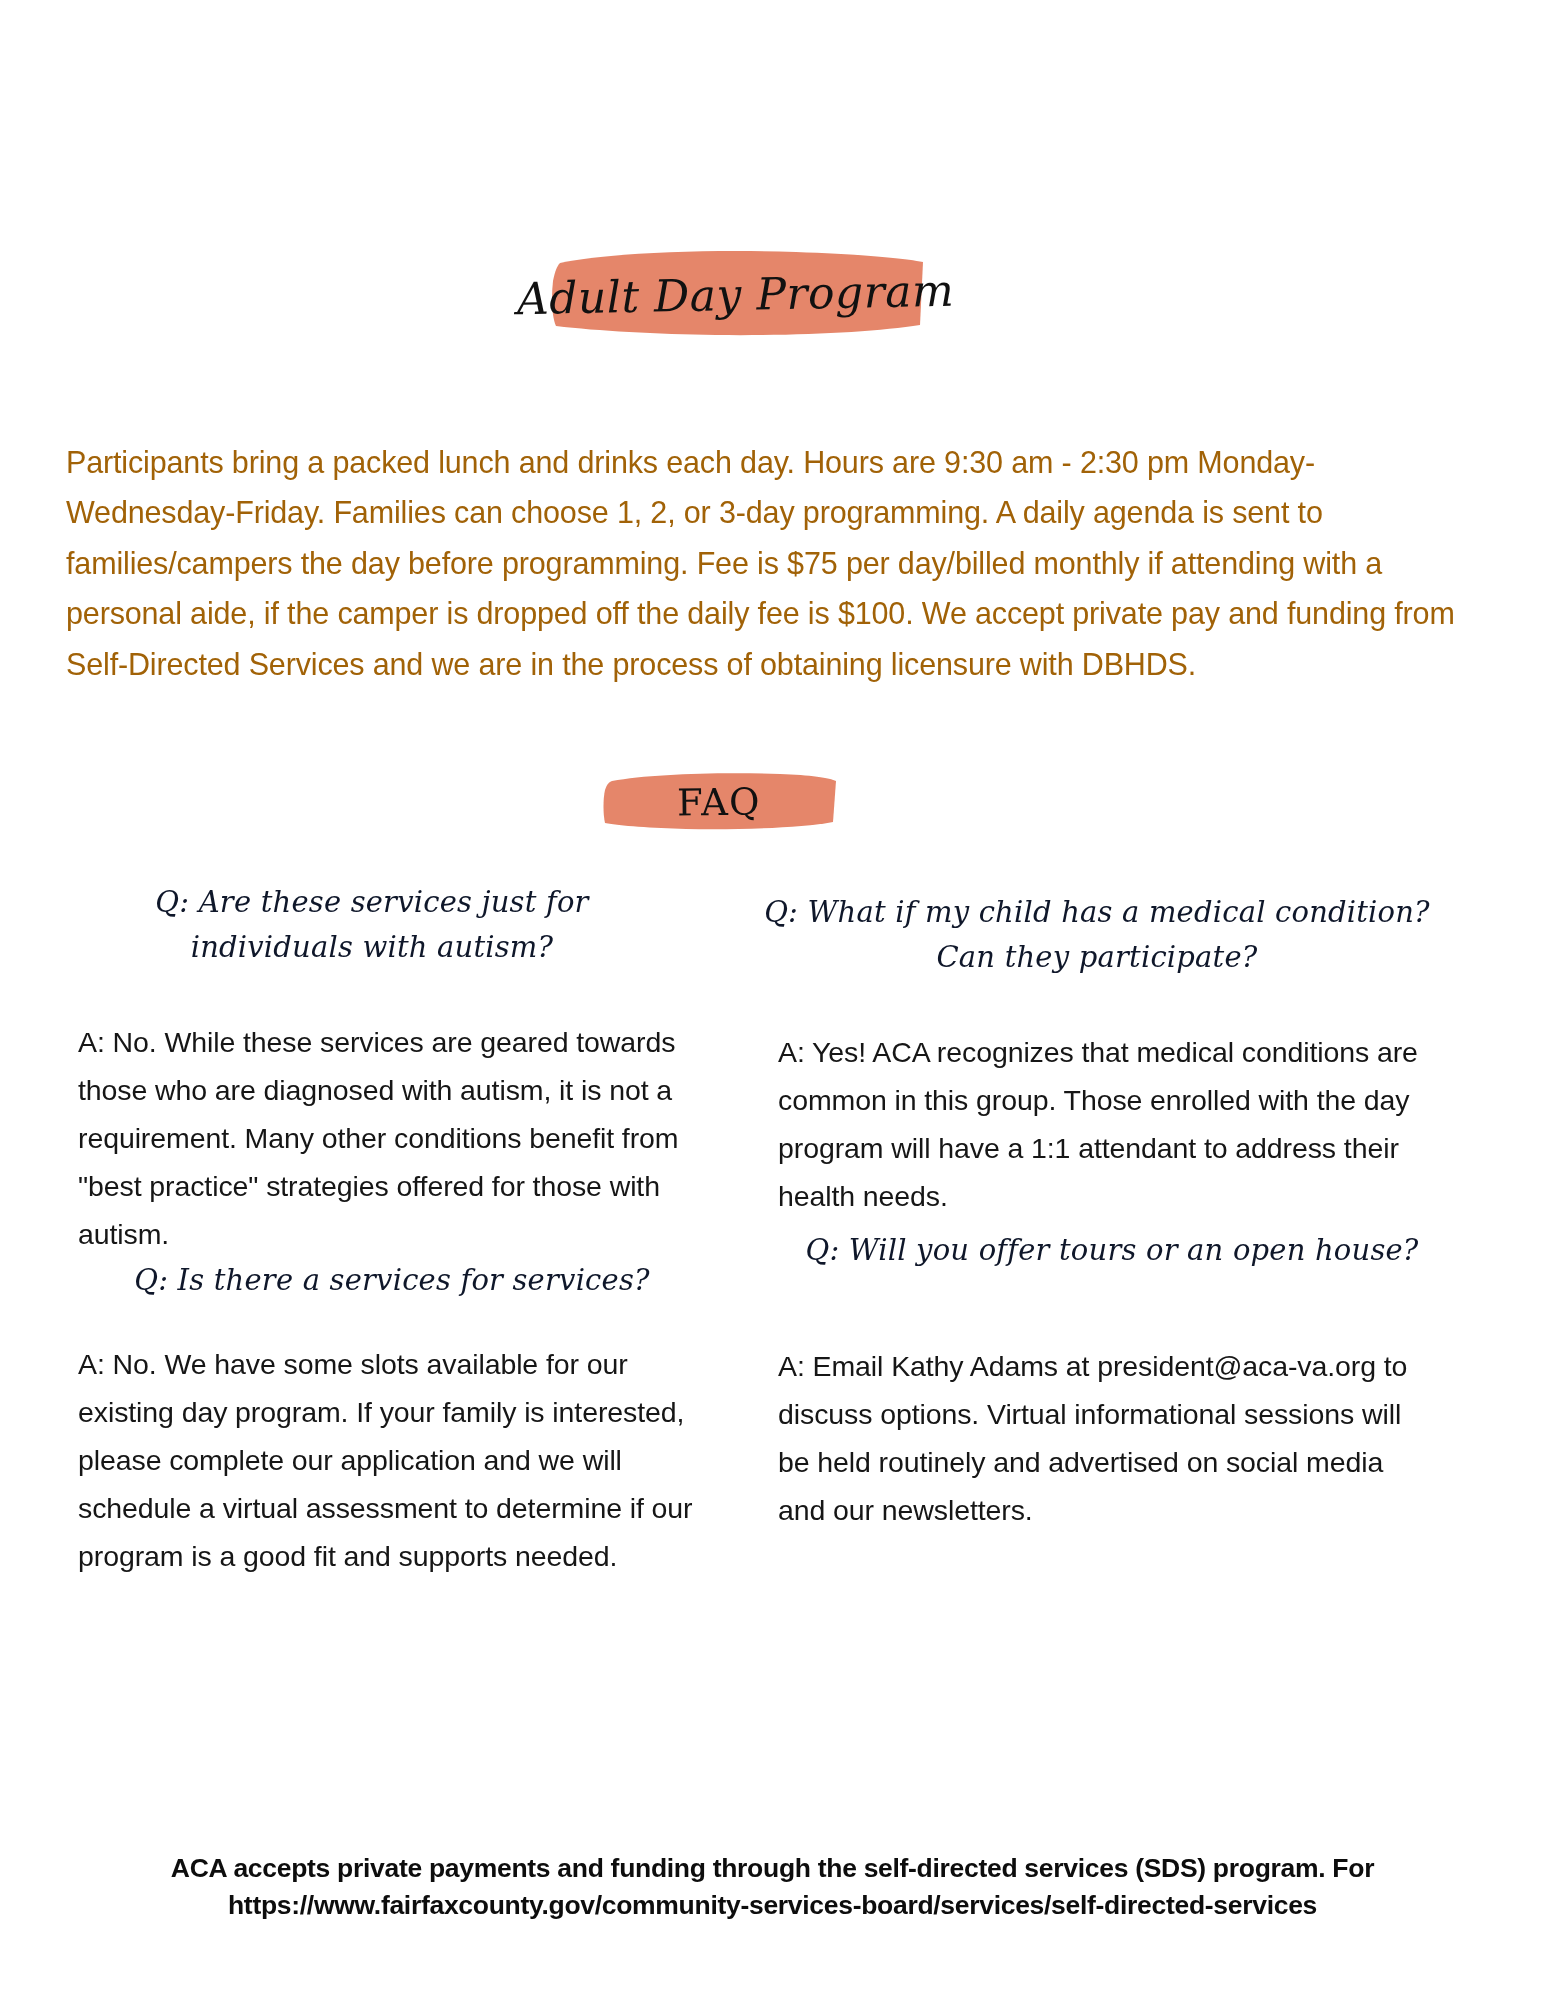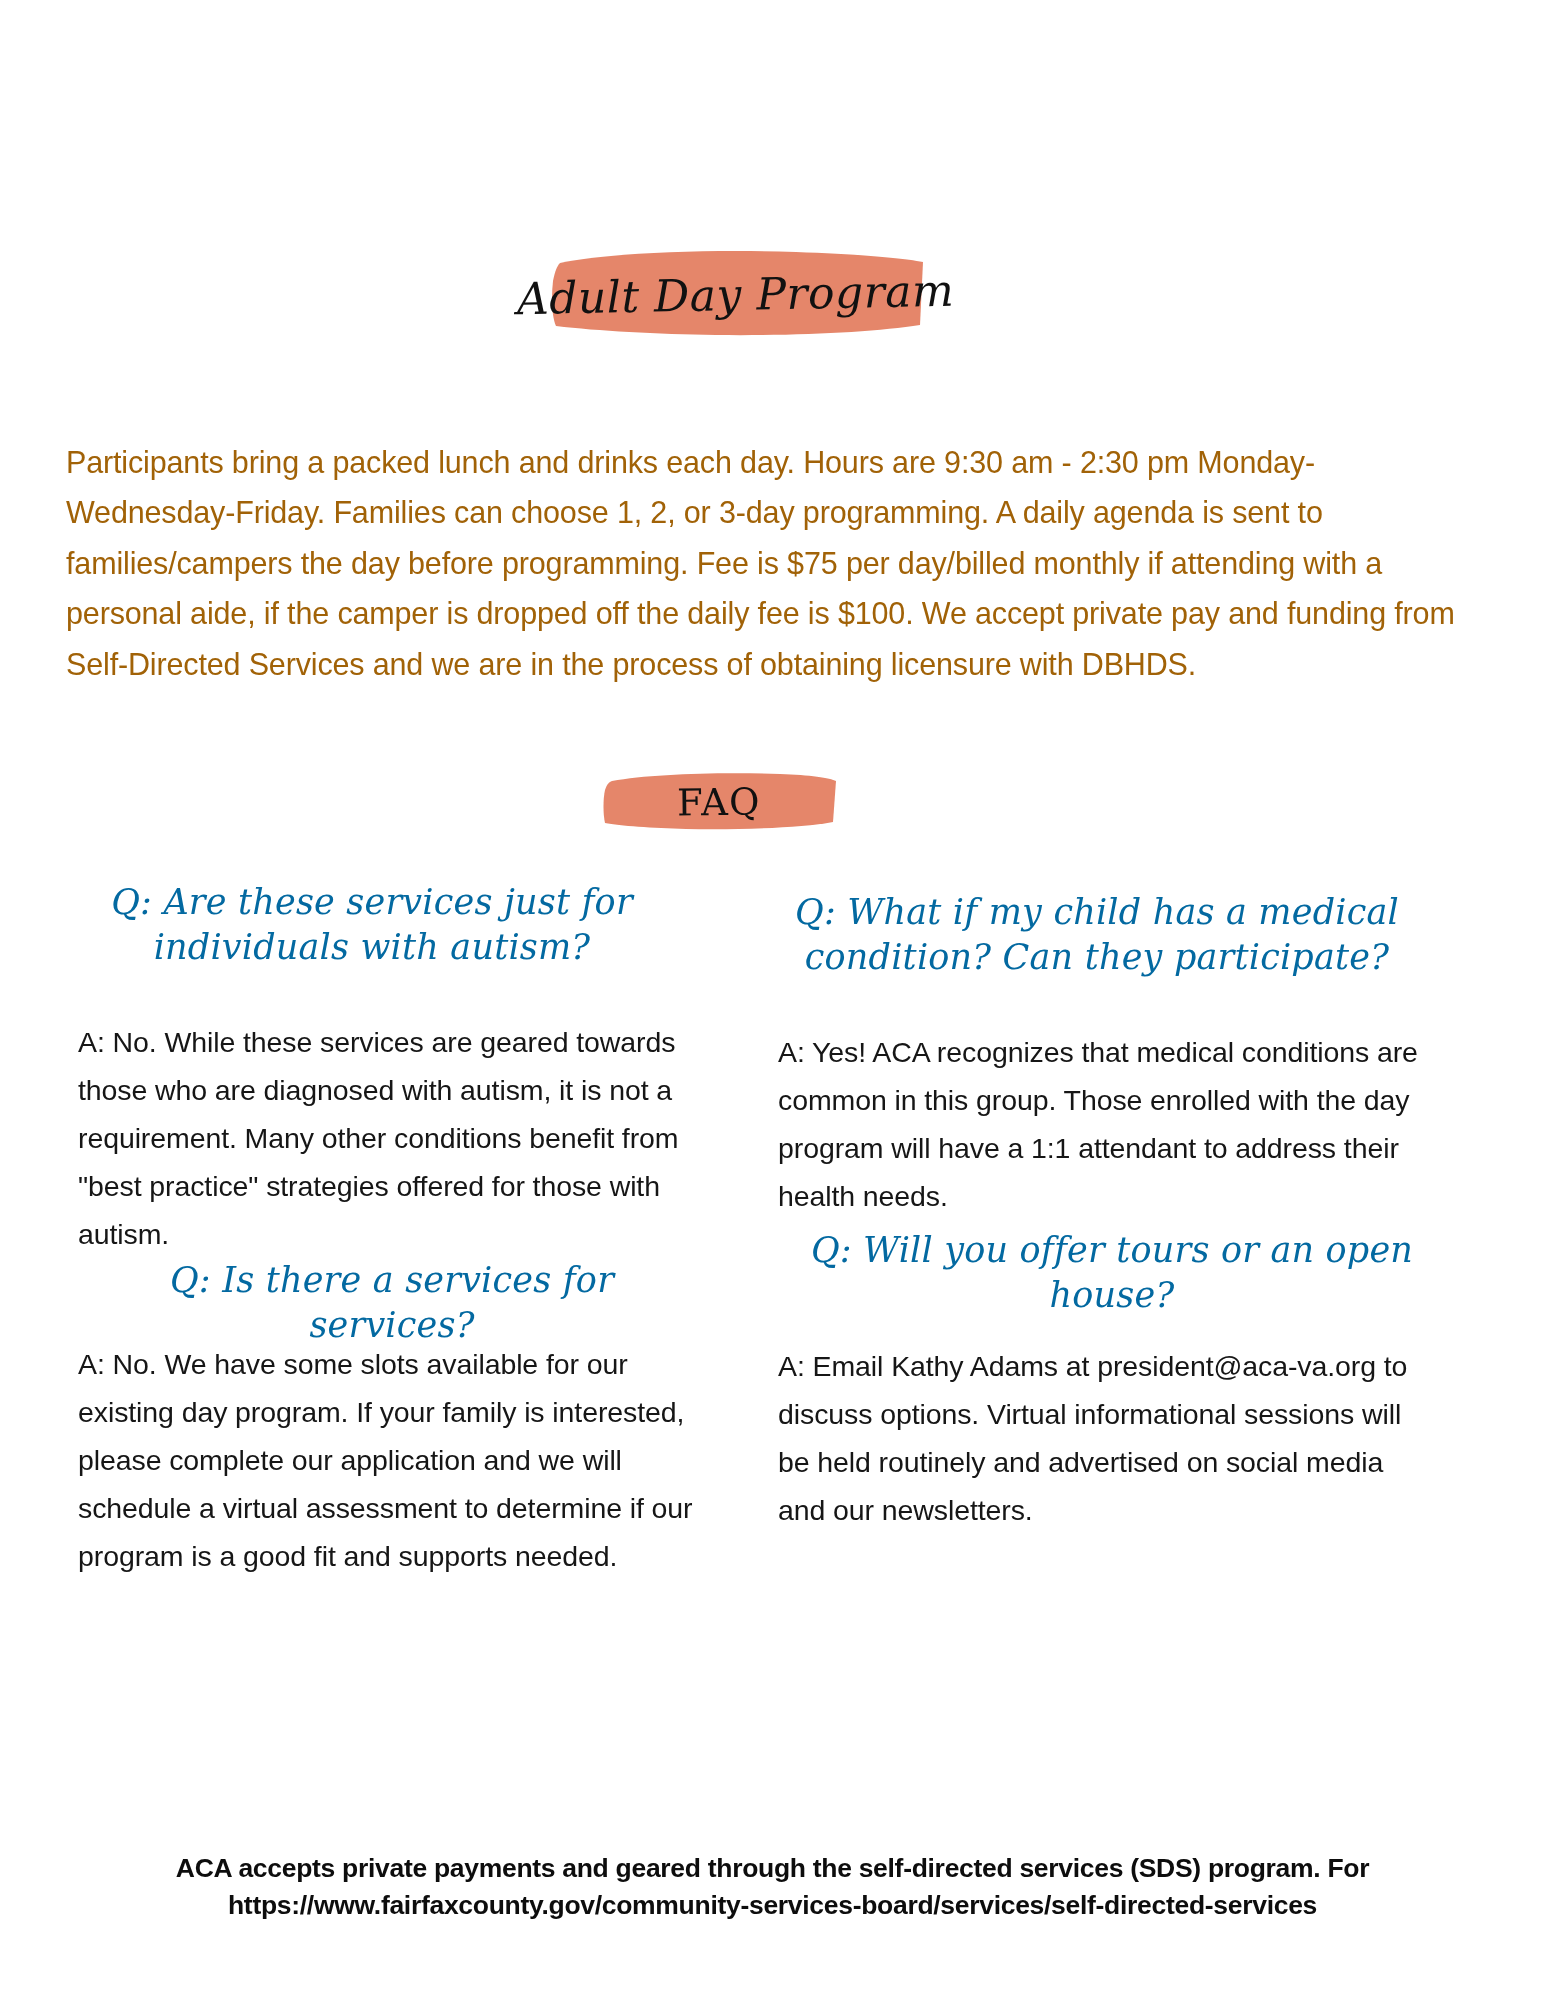--- a/index.html
+++ b/index.html
@@ -88,22 +88,22 @@
   .faq-col {
     position: absolute;
     top: 0;
   }
   #faq-col-left  { left: 62px;  width: 660px; }
   #faq-col-right { left: 762px; width: 700px; }
 
   .faq-question {
     font-family: "DejaVu Serif", "Liberation Serif", serif;
     font-style: italic;
-    color: #0369a1;
-    font-size: 35px;
+    color: #0f172a;
+    font-size: 29px;
     line-height: 45px;
     letter-spacing: 0.2px;
   }
   .faq-answer {
     font-family: "Liberation Sans", sans-serif;
     font-size: 28.5px;
     line-height: 48px;
     letter-spacing: -0.1px;
     color: #161616;
     margin-left: 16px;
@@ -170,15 +170,15 @@
     <div class="faq-question" id="q-right-1">Q: What if my child has a medical condition? Can they participate?</div>
     <div class="faq-answer" id="a-right-1">A: Yes! ACA recognizes that medical conditions are common in this group.  Those enrolled with the day program will have a 1:1 attendant to address their health needs.</div>
 
     <div class="faq-question" id="q-right-2">Q:  Will you offer tours or an open house?</div>
     <div class="faq-answer" id="a-right-2">A: Email Kathy Adams at president@aca-va.org to discuss options. Virtual informational sessions will be held routinely and advertised on social media and our newsletters.</div>
   </div>
 
 </div>
 
 <div id="footer-note">
-  <span class="footer-line">ACA accepts private payments and geared through the self-directed services (SDS) program. For</span>
+  <span class="footer-line">ACA accepts private payments and funding through the self-directed services (SDS) program. For</span>
   <span class="footer-line">https://www.fairfaxcounty.gov/community-services-board/services/self-directed-services</span>
 </div>
 
 </body></html>

